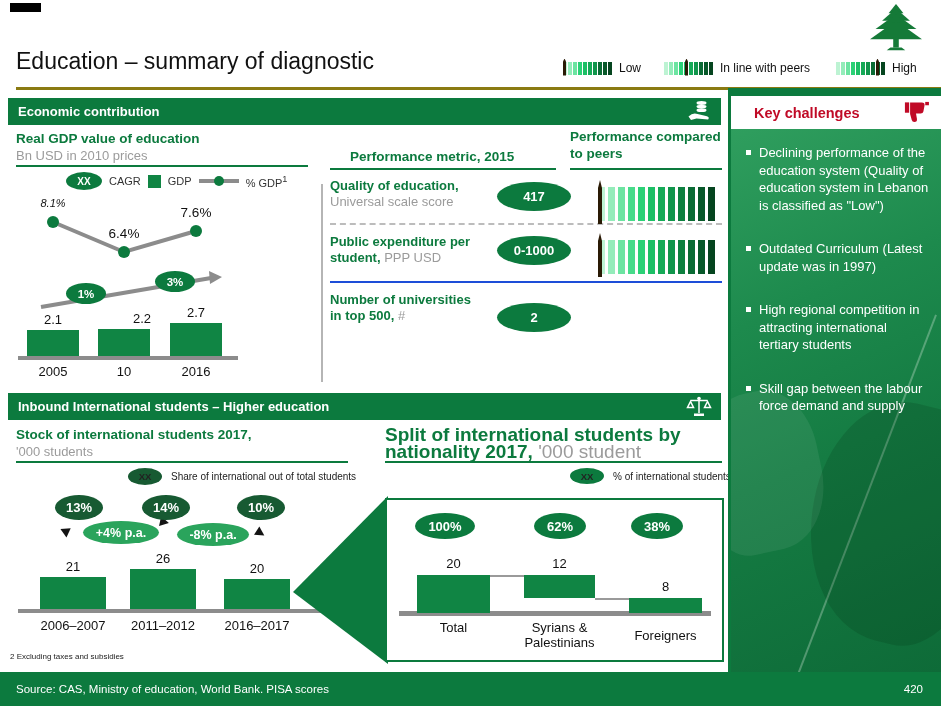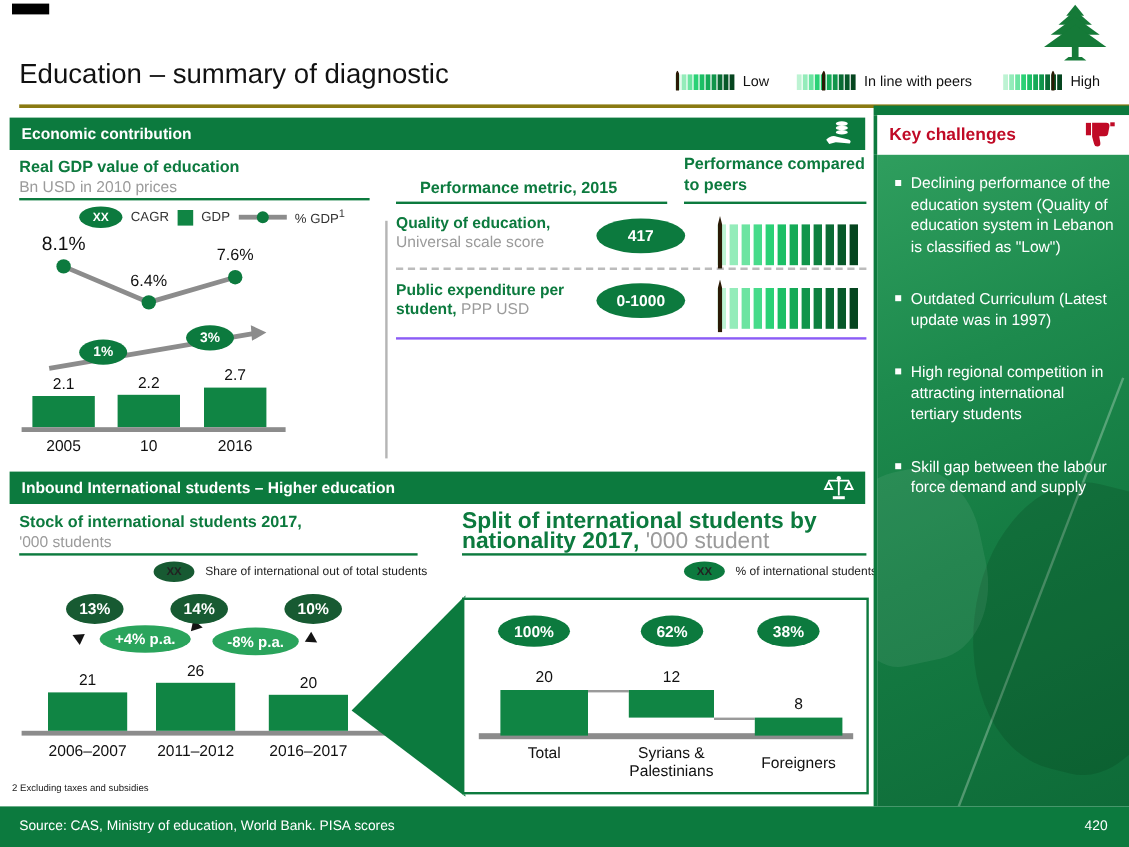--- a/index.html
+++ b/index.html
@@ -53,21 +53,21 @@
   #peers-title{left:570px;top:128px;width:158px;} #peers-rule{left:570px;top:168px;width:152px;}
   #metrics{position:absolute;left:330px;top:178px;width:392px;}
   .metric-row{position:relative;box-sizing:border-box;}
   .metric-row .m-name{font-size:13px;line-height:16px;}
   .metric-row .m-strong{color:var(--brand-green);font-weight:bold;}
   .metric-row .m-qual{color:var(--muted);}
   .metric-row .m-oval{position:absolute;left:167px;width:74px;height:29px;font-size:13px;}
   .metric-row .m-gauge{position:absolute;left:268px;}
   #mrow-0{height:47px;border-bottom:2px dashed #bcbcbc;}
   #mrow-0 .m-name{width:170px;} #mrow-0 .m-oval{top:4px;} #mrow-0 .m-gauge{top:9px;}
-  #mrow-1{height:58px;border-bottom:2px solid #8b5cf6;padding-top:9px;}
+  #mrow-1{height:58px;border-bottom:2px solid #1d4ed8;padding-top:9px;}
   #mrow-1 .m-name{width:150px;} #mrow-1 .m-oval{top:11px;} #mrow-1 .m-gauge{top:15px;}
   #mrow-2{height:72px;padding-top:9px;}
   #mrow-2 .m-name{width:142px;} #mrow-2 .m-oval{top:20px;}
 
   
   #stock-title{left:16px;top:426px;} #stock-sub{left:16px;top:444px;} #stock-rule{left:16px;top:461px;width:332px;}
   #stock-legend{position:absolute;left:128px;top:468px;display:flex;align-items:center;gap:9px;}
   #stock-legend .oval{width:34px;height:17px;font-size:9.5px;}
   #stock-legend span{font-size:10px;color:#222;}
   #stock-ovals{position:absolute;left:16px;top:490px;width:350px;height:60px;}
@@ -84,21 +84,21 @@
   #funnel{position:absolute;left:291px;top:494px;}
   #split-box{position:absolute;left:385px;top:498px;width:339px;height:164px;background:#fff;
              border:2.5px solid var(--brand-green);box-sizing:border-box;z-index:2;}
   #split-inner{position:absolute;left:0;top:0;right:0;bottom:0;}
   #split-base{left:12px;top:111px;width:312px;height:5px;}
 
   
   #challenges{position:absolute;left:728px;top:88px;width:213px;height:584px;}
   #ch-topstrip{height:8px;background:var(--brand-green);}
   #ch-head{height:33px;background:#fff;display:flex;align-items:center;justify-content:space-between;
-           padding:0 11px 0 10px;border-left:3px solid var(--brand-green);box-sizing:border-box;}
+           padding:0 11px 0 23px;border-left:3px solid var(--brand-green);box-sizing:border-box;}
   #ch-title{color:var(--red);font-weight:bold;font-size:14.5px;}
   #ch-body{height:543px;box-sizing:border-box;border-left:3px solid var(--brand-green);position:relative;
            overflow:hidden;padding:15px 12px 0 14px;
            background:linear-gradient(156deg,#2f9e5e 0%,#1d8a4d 32%,#157c43 58%,#0e6b38 100%);}
   .ch-deco{position:absolute;pointer-events:none;}
   #rope{width:2px;height:480px;background:rgba(235,245,235,.30);transform:rotate(21deg);left:118px;top:170px;}
   #rock1{right:-40px;bottom:30px;width:170px;height:240px;background:rgba(0,40,12,.16);border-radius:45% 25% 35% 55%;transform:rotate(14deg);}
   #rock2{left:-30px;bottom:120px;width:120px;height:160px;background:rgba(255,255,255,.07);border-radius:50% 40% 45% 30%;transform:rotate(-12deg);}
   .ch-item{position:relative;padding-left:14px;color:#fff;font-size:13px;line-height:17.5px;margin-bottom:26px;}
   .ch-item::before{content:"";position:absolute;left:1px;top:6px;width:5px;height:5px;background:#fff;}
@@ -220,28 +220,28 @@
     </svg>
     <div id="gdp-cagr-layer">
         <div class="oval" style="position: absolute; left: 50px; top: 88px; width: 40px; height: 21px; font-size: 11.5px;">1%</div>
         <div class="oval" style="position: absolute; left: 139px; top: 76px; width: 40px; height: 21px; font-size: 11.5px;">3%</div>
       </div>
     <div id="gdp-bars">
         <div style="position: absolute; left: 11px; top: 135px; width: 52px; height: 26px; background: var(--bar-green);"></div>
         <div class="lbl" style="position: absolute; left: 7px; top: 117px; width: 60px;">2.1</div>
         <div class="lbl" style="position: absolute; left: 2px; top: 169px; width: 70px;">2005</div>
         <div style="position: absolute; left: 82px; top: 134px; width: 52px; height: 27px; background: var(--bar-green);"></div>
-        <div class="lbl" style="position: absolute; left: 78px; top: 116px; width: 60px;">2.2</div>
+        <div class="lbl" style="position: absolute; left: 96px; top: 116px; width: 60px;">2.2</div>
         <div class="lbl" style="position: absolute; left: 73px; top: 169px; width: 70px;">10</div>
         <div style="position: absolute; left: 154px; top: 128px; width: 52px; height: 33px; background: var(--bar-green);"></div>
         <div class="lbl" style="position: absolute; left: 150px; top: 110px; width: 60px;">2.7</div>
         <div class="lbl" style="position: absolute; left: 145px; top: 169px; width: 70px;">2016</div>
       </div>
     <div class="baseline" id="gdp-base"></div>
-  <div class="lbl" style="position: absolute; left: 7px; top: 1px; width: 60px; font-size: 16px;">8.1%</div>
+  <div class="lbl" style="position: absolute; left: 7px; top: 1px; width: 60px; font-size: 11px; font-style: italic;">8.1%</div>
       <div class="lbl" style="position: absolute; left: 78px; top: 31px; width: 60px; font-size: 13.5px;">6.4%</div>
       <div class="lbl" style="position: absolute; left: 150px; top: 10px; width: 60px; font-size: 13.5px;">7.6%</div>
     </div>
 
   <div id="metrics-divider"></div>
 
   <h2 class="h-green" id="metrics-title">Performance metric, 2015</h2>
   <div class="underline" id="metrics-rule"></div>
   <h2 class="h-green" id="peers-title">Performance compared to peers</h2>
   <div class="underline" id="peers-rule"></div>
@@ -278,20 +278,24 @@
           <i style="position: absolute; left: 50px; top: 0px; width: 7px; height: 34px; background: rgb(28, 191, 101);"></i>
           <i style="position: absolute; left: 60px; top: 0px; width: 7px; height: 34px; background: rgb(21, 170, 87);"></i>
           <i style="position: absolute; left: 70px; top: 0px; width: 7px; height: 34px; background: rgb(16, 149, 75);"></i>
           <i style="position: absolute; left: 80px; top: 0px; width: 7px; height: 34px; background: rgb(13, 128, 63);"></i>
           <i style="position: absolute; left: 90px; top: 0px; width: 7px; height: 34px; background: rgb(10, 107, 52);"></i>
           <i style="position: absolute; left: 100px; top: 0px; width: 7px; height: 34px; background: rgb(7, 88, 41);"></i>
           <i style="position: absolute; left: 110px; top: 0px; width: 7px; height: 34px; background: rgb(5, 69, 31);"></i>
           <i style="position: absolute; left: 0px; top: -7px; width: 4px; height: 44px; background: rgb(42, 26, 5); clip-path: polygon(50% 0px, 100% 18%, 100% 100%, 0px 100%, 0px 18%);"></i>
         </span>
     </div>
+    <div class="metric-row" id="mrow-2">
+      <div class="m-name"><span class="m-strong">Number of universities in top 500,</span> <span class="m-qual">#</span></div>
+      <div class="oval m-oval">2</div>
+    </div>
   </div>
 
   <div class="banner" id="banner-inbound">
     <span>Inbound International students – Higher education</span>
     <svg width="26" height="22" viewBox="0 0 26 22">
       <g stroke="#fff" stroke-width="1.5" fill="none">
         <line x1="13" y1="2.5" x2="13" y2="17"></line>
         <line x1="4.5" y1="4.5" x2="21.5" y2="4.5"></line>
         <path d="M4.5 5.5 L1.5 11.5 H7.5 Z"></path>
         <path d="M21.5 5.5 L18.5 11.5 H24.5 Z"></path>

